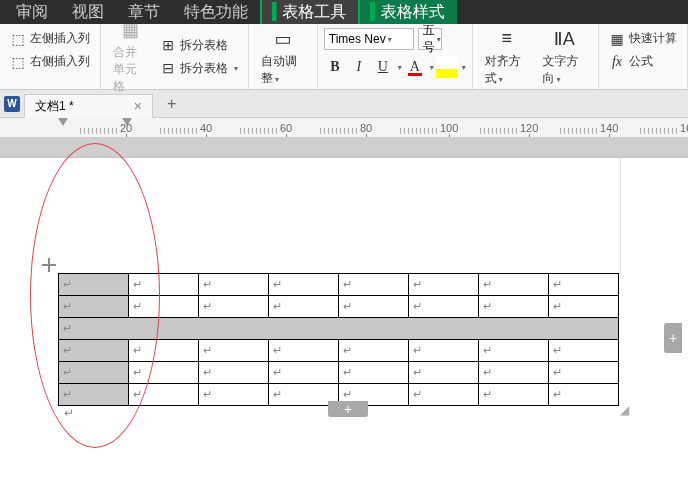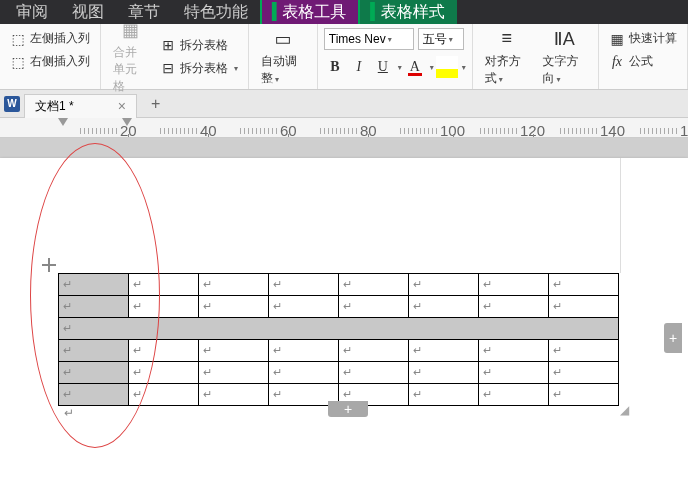--- a/index.html
+++ b/index.html
@@ -1,52 +1,52 @@
 <!DOCTYPE html>
 <html><head>
 <meta charset="utf-8">
 <style>
 * { margin: 0; padding: 0; box-sizing: border-box; font-family: "Microsoft YaHei", sans-serif; }
 body { background: #f0f0f0; width: 688px; height: 500px; overflow: hidden; position: relative; }
 
 .menubar { background: #2d2d30; height: 24px; display: flex; align-items: center; padding: 0 4px; color: #ccc; font-size: 16px; }
 .menubar .menu-item { padding: 0 12px; height: 24px; line-height: 24px; cursor: pointer; }
-.menubar .menu-item.active { background: #701a75; color: #fff; border-left: 2px solid #0a5; }
+.menubar .menu-item.active { background: #404040; color: #fff; border-left: 2px solid #0a5; }
 .menubar .menu-item.active2 { background: #0e7a4a; color: #fff; border-left: 2px solid #0a5; text-align: right; }
 .menubar .sep { color: #0a5; margin: 0 -2px; }
 
 .ribbon { background: #fafafa; height: 66px; border-bottom: 1px solid #ccc; display: flex; }
 .ribbon-group { border-right: 1px solid #ddd; padding: 4px 6px; display: flex; flex-direction: column; gap: 2px; }
 .ribbon-group.horiz { flex-direction: row; align-items: center; }
 .ribbon-btn { display: flex; align-items: center; gap: 4px; font-size: 12px; color: #333; padding: 2px 4px; white-space: nowrap; }
 .ribbon-btn .ico { width: 16px; height: 16px; display: inline-flex; align-items: center; justify-content: center; font-size: 14px; }
 .ribbon-large { display: flex; flex-direction: column; align-items: center; gap: 2px; padding: 2px 6px; font-size: 12px; color: #333; }
 .ribbon-large.disabled { color: #aaa; }
 .ribbon-large .ico { width: 28px; height: 24px; display: flex; align-items: center; justify-content: center; font-size: 18px; }
 .drop { font-size: 8px; color: #666; margin-left: 2px; }
 
 .font-row { display: flex; gap: 4px; margin-bottom: 4px; }
 .font-select { border: 1px solid #bbb; background: #fff; font-size: 12px; height: 22px; padding: 0 4px; display: flex; align-items: center; }
 .font-select.name { width: 90px; }
-.font-select.size { width: 46px; }
+.font-select.size { width: 24px; }
 .style-row { display: flex; gap: 2px; align-items: center; }
 .style-btn { width: 22px; height: 22px; display: flex; align-items: center; justify-content: center; font-size: 14px; color: #333; font-family: "Times New Roman", serif; }
 .style-btn.bold { font-weight: bold; }
 .style-btn.italic { font-style: italic; }
 .style-btn.underline { text-decoration: underline; }
 .color-a { position: relative; }
 .color-a::after { content: ""; position: absolute; bottom: 2px; left: 4px; width: 14px; height: 3px; background: #d00; }
 
 .tabstrip { background: #e8e8e8; height: 28px; border-bottom: 1px solid #ccc; display: flex; align-items: center; padding: 0 4px; font-size: 12px; }
-.doc-tab { background: #f8f8f8; border: 1px solid #ccc; border-bottom: none; padding: 3px 10px; display: flex; align-items: center; gap: 44px; height: 24px; margin-top: 4px; }
+.doc-tab { background: #f8f8f8; border: 1px solid #ccc; border-bottom: none; padding: 3px 10px; display: flex; align-items: center; gap: 60px; height: 24px; margin-top: 4px; }
 .doc-tab .close { color: #888; font-size: 14px; }
 .plus-tab { margin-left: 8px; color: #666; font-size: 16px; padding: 0 6px; }
 .w-icon { width: 16px; height: 16px; background: #2b579a; color: #fff; font-size: 10px; font-weight: bold; display: flex; align-items: center; justify-content: center; margin-right: 4px; border-radius: 2px; }
 
-.ruler { background: #f4f4f4; height: 20px; border-bottom: 1px solid #ccc; position: relative; font-size: 15px; color: #666; overflow: hidden; }
+.ruler { background: #f4f4f4; height: 20px; border-bottom: 1px solid #ccc; position: relative; font-size: 11px; color: #666; overflow: hidden; }
 .ruler .tick { position: absolute; top: 4px; }
 .ruler .tick::before { content: ""; position: absolute; top: 12px; left: 50%; width: 1px; height: 4px; background: #888; }
 .ruler .dots { position: absolute; top: 10px; width: 40px; height: 6px; background: repeating-linear-gradient(90deg, #aaa 0 1px, transparent 1px 4px); }
 .ruler-marker { position: absolute; top: 0; width: 10px; height: 10px; }
 .ruler-marker svg { display: block; }
 
 .page-area { background: #cfcfcf; height: 362px; position: relative; overflow: hidden; }
 .page { position: absolute; top: 20px; left: 0; width: 688px; height: 342px; background: #fff; box-shadow: 0 1px 3px rgba(0,0,0,.3); }
 
 .move-handle { position: absolute; top: 100px; left: 42px; width: 14px; height: 14px; }

